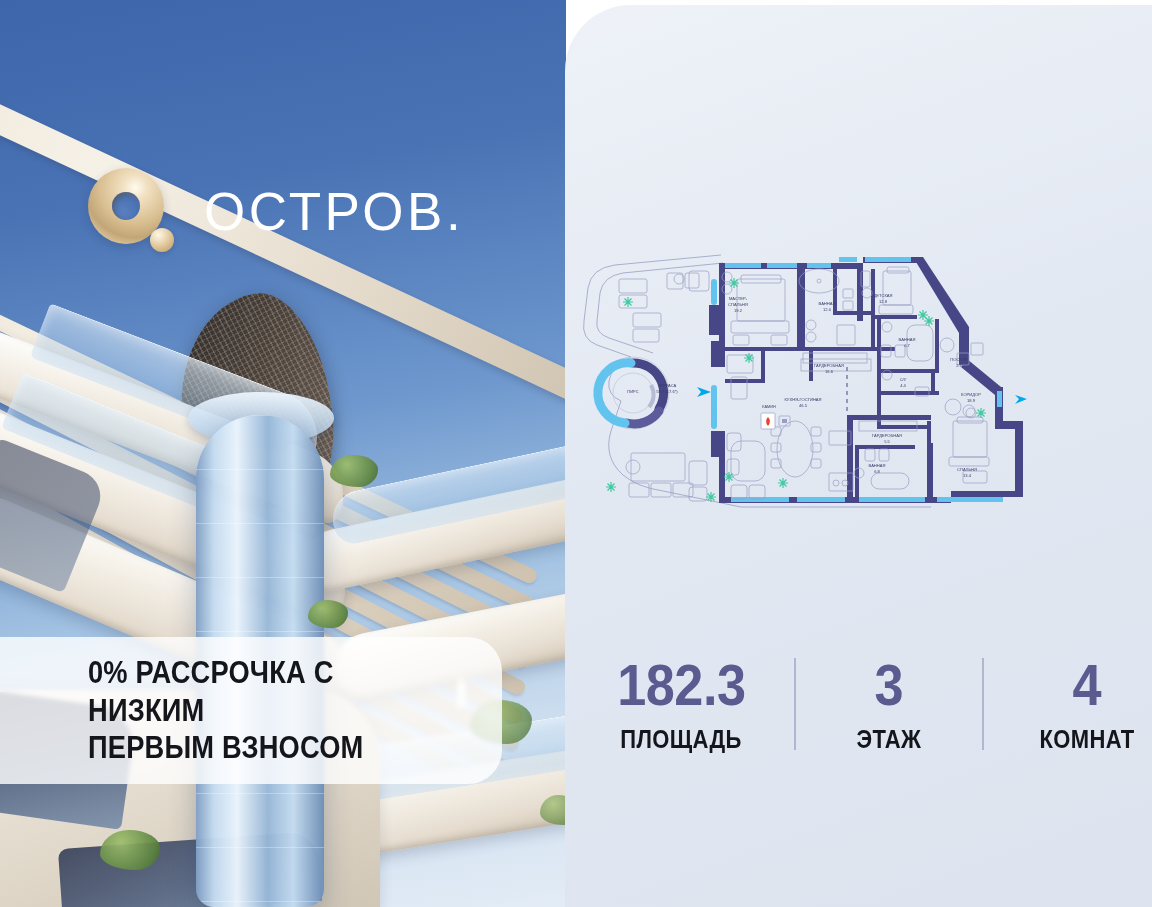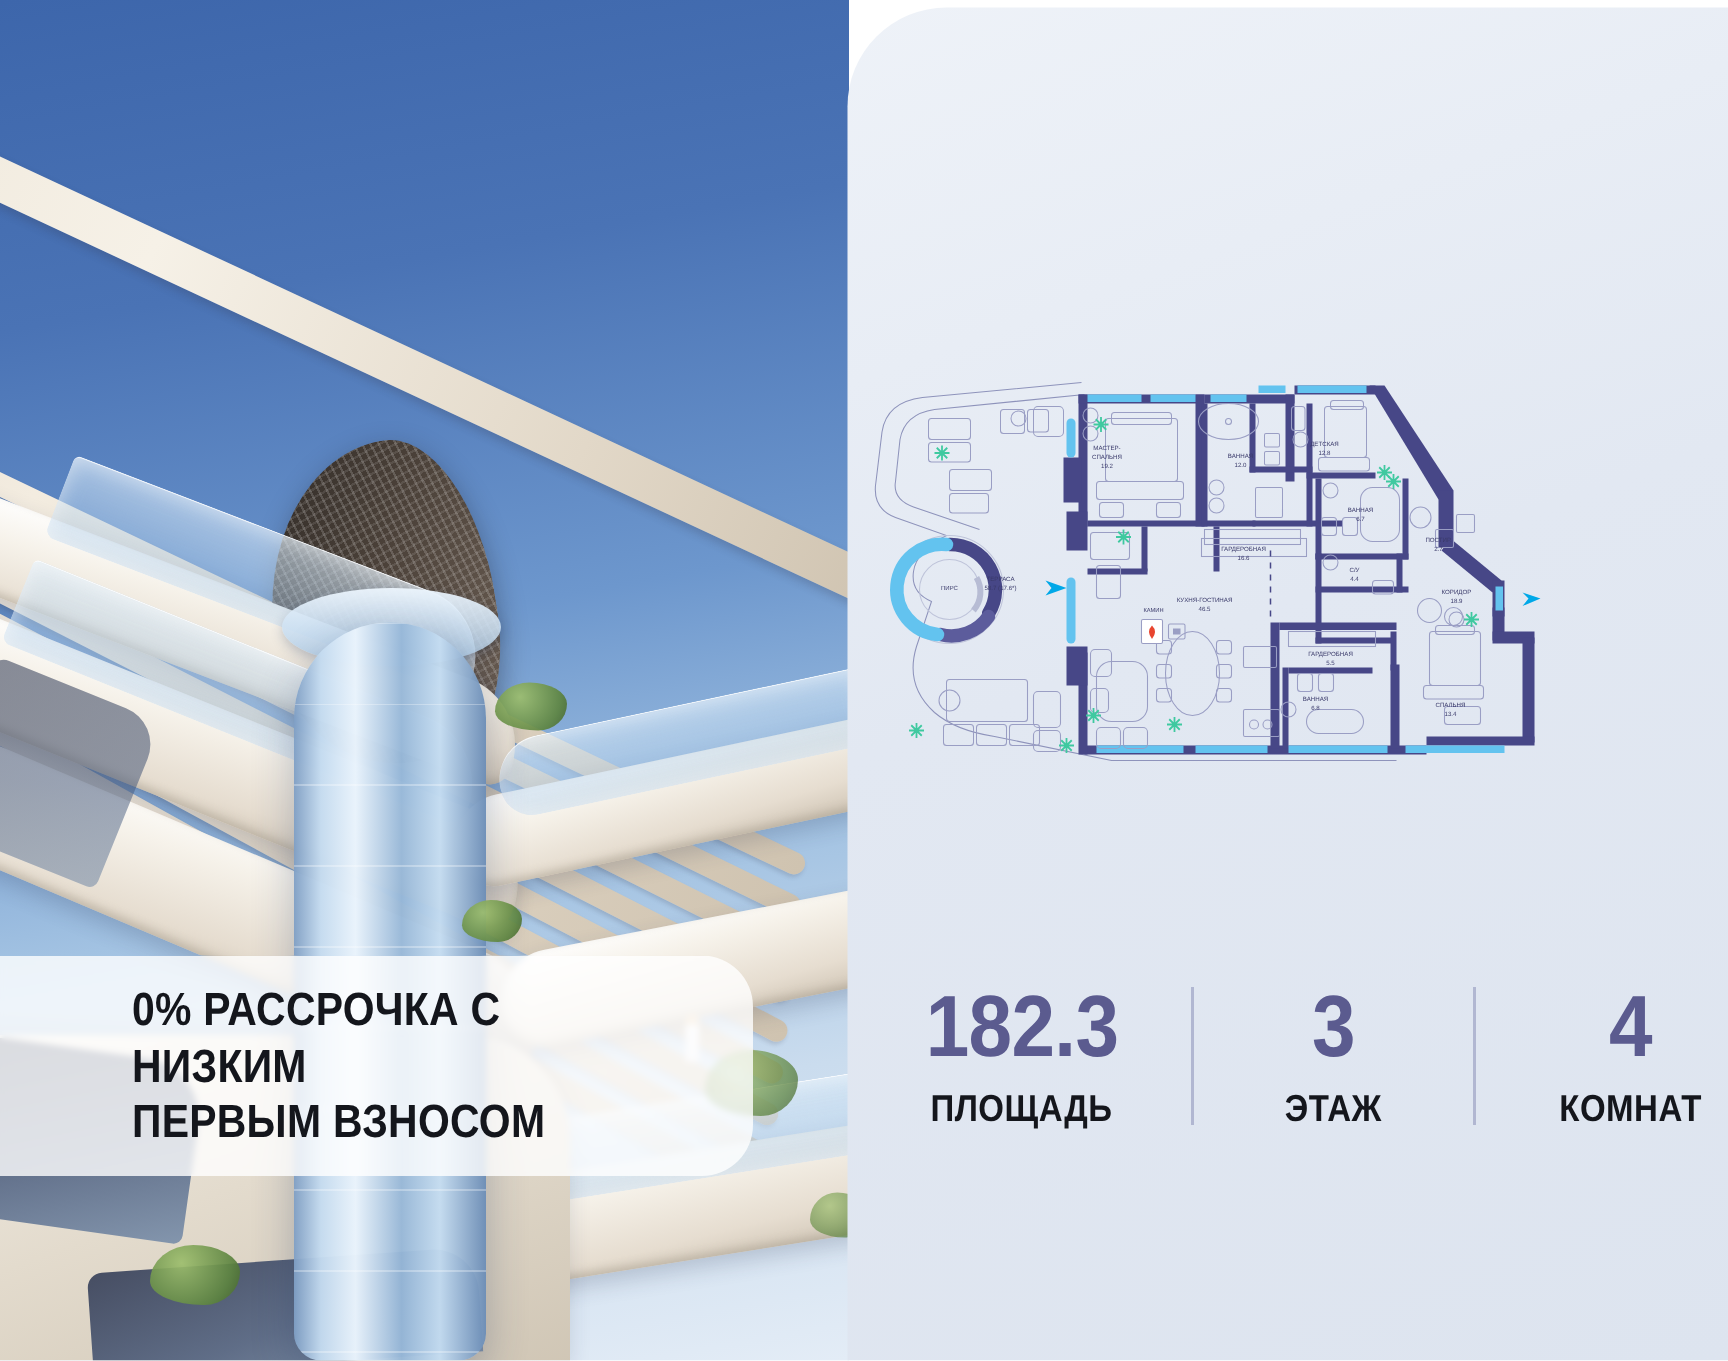--- a/index.html
+++ b/index.html
@@ -224,20 +224,27 @@
     <div class="tower-cap"></div>
     <div class="tower"></div>
 
     <div class="plant" style="left:330px;top:455px;width:48px;height:32px;"></div>
     <div class="plant" style="left:308px;top:600px;width:40px;height:28px;"></div>
     <div class="plant" style="left:100px;top:830px;width:60px;height:40px;"></div>
     <div class="plant" style="left:470px;top:700px;width:62px;height:44px;opacity:.75;"></div>
     <div class="plant" style="left:540px;top:795px;width:38px;height:30px;opacity:.7;"></div>
     <div class="figure"></div>
 
+    <div class="logo">
+      <div class="logo-mark">
+        <div class="torus"></div>
+        <div class="dot"></div>
+      </div>
+      <div class="logo-word">ОСТРОВ.</div>
+    </div>
 
     <div class="promo">
       <div class="promo-text">0% РАССРОЧКА С НИЗКИМ
 ПЕРВЫМ ВЗНОСОМ</div>
     </div>
   </div>
 
   <div class="panel">
 
     <div class="plan-wrap">

